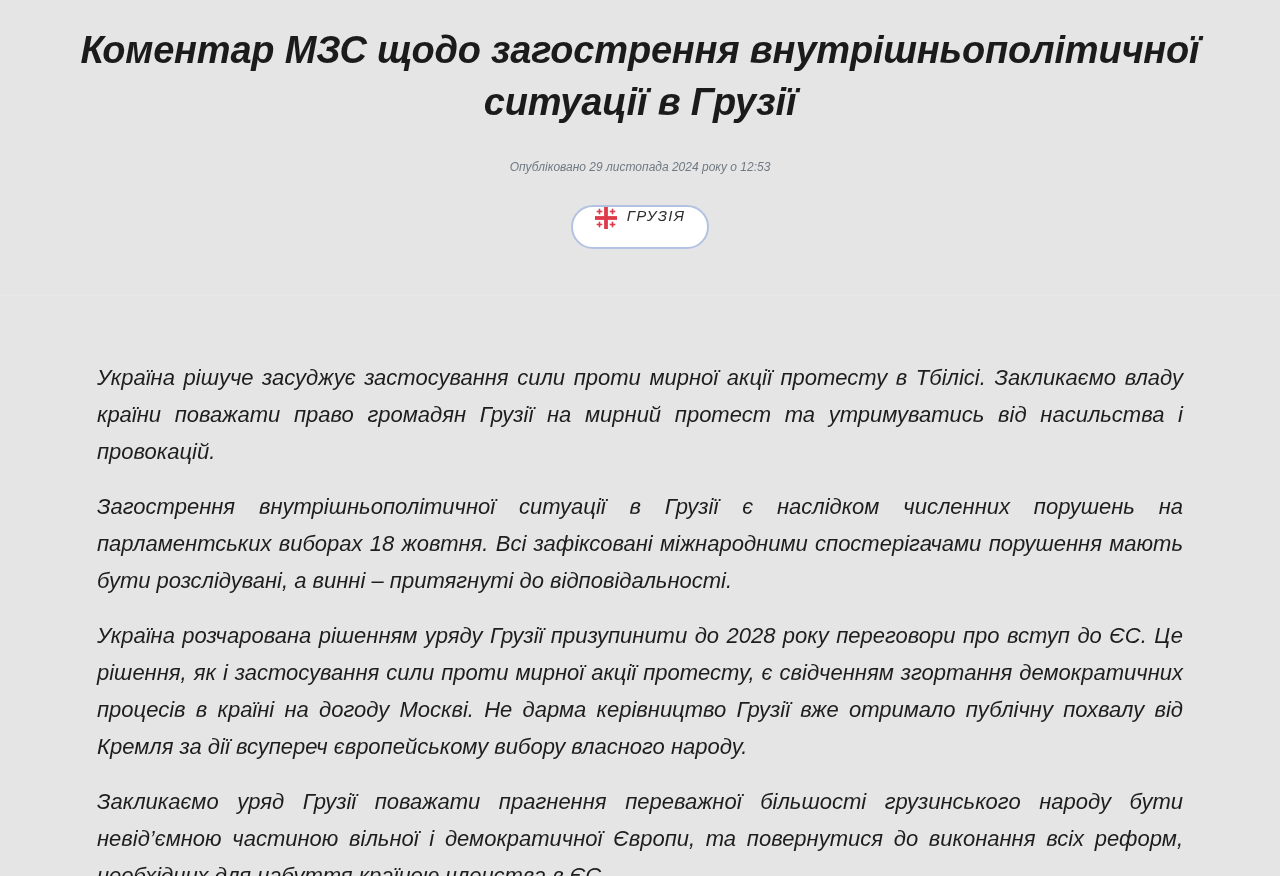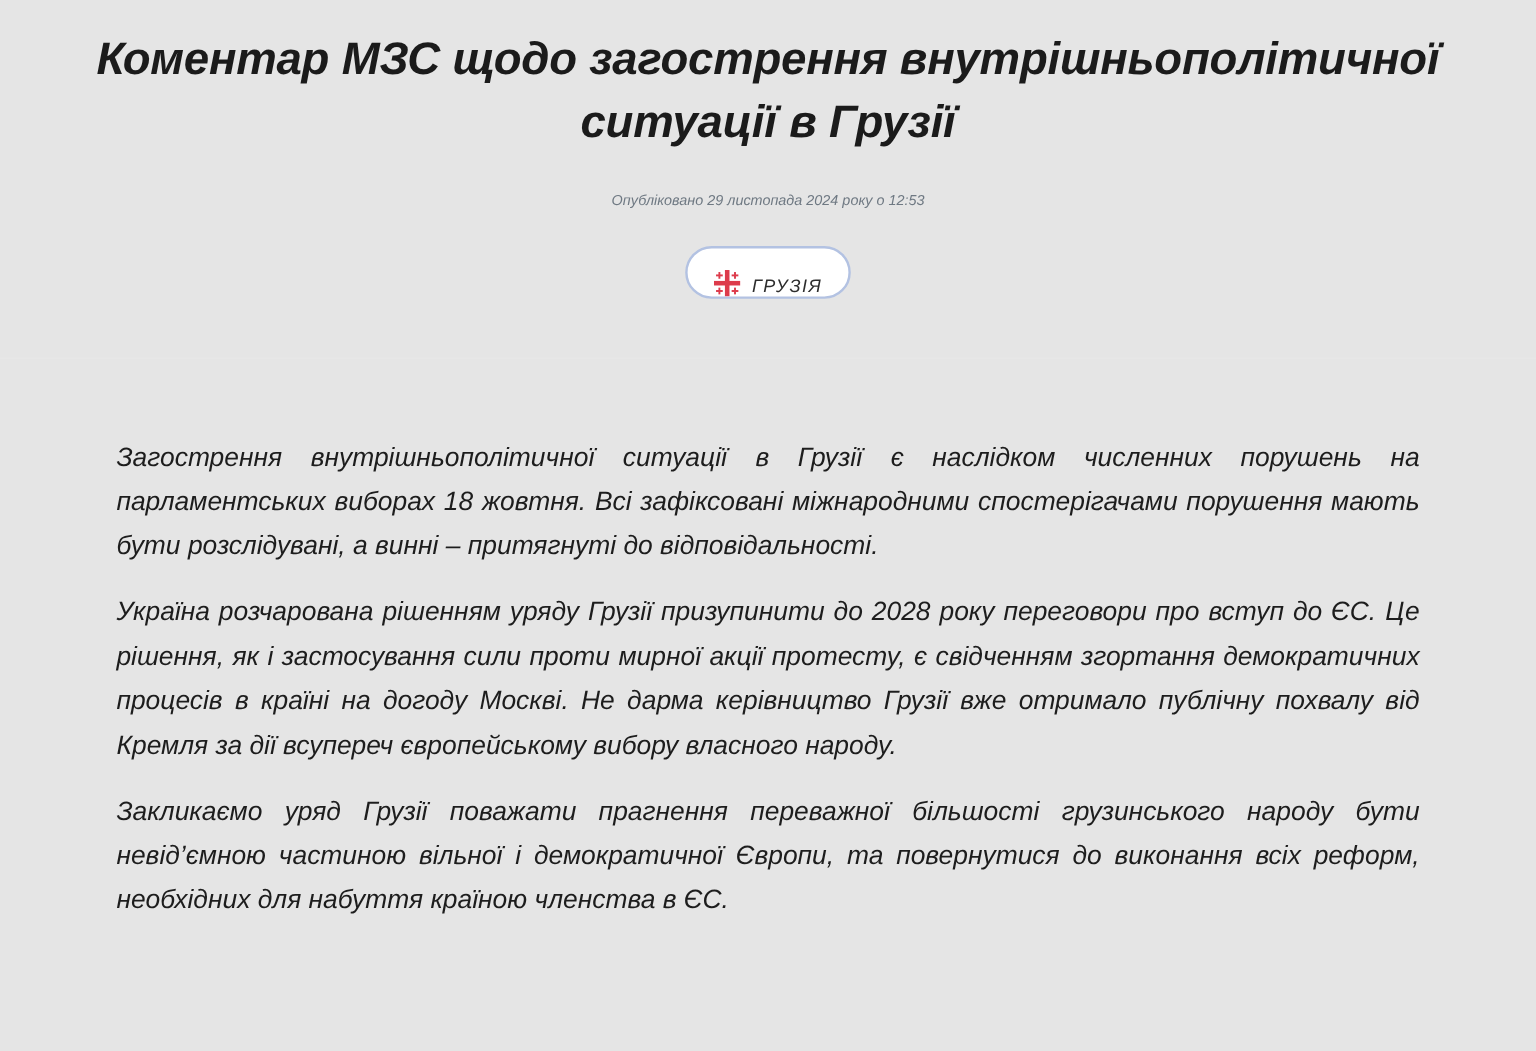--- a/index.html
+++ b/index.html
@@ -26,21 +26,21 @@
 
   .publish-date {
     margin-top: 27px;
     font-size: 12px;
     line-height: 24px;
     color: #6f7983;
   }
 
   .tag-badge {
     display: inline-flex;
-    align-items: flex-end;
+    align-items: flex-start;
     gap: 10px;
     margin-top: 26px;
     height: 44px;
     padding: 0 22px;
     background: #ffffff;
     border: 2px solid #b3c2e2;
     border-radius: 22px;
     cursor: pointer;
   }
   .tag-badge .tag-label {
@@ -101,18 +101,19 @@
           </g>
         </svg>
         <span class="tag-label">ГРУЗІЯ</span>
       </span>
     </div>
   </header>
 
   <hr class="header-divider">
 
   <main class="article-body">
+    <p>Україна рішуче засуджує застосування сили проти мирної акції протесту в Тбілісі. Закликаємо владу країни поважати право громадян Грузії на мирний протест та утримуватись від насильства і провокацій.</p>
     <p>Загострення внутрішньополітичної ситуації в Грузії є наслідком численних порушень на парламентських виборах 18 жовтня. Всі зафіксовані міжнародними спостерігачами порушення мають бути розслідувані, а винні – притягнуті до відповідальності.</p>
     <p>Україна розчарована рішенням уряду Грузії призупинити до 2028 року переговори про вступ до ЄС. Це рішення, як і застосування сили проти мирної акції протесту, є свідченням згортання демократичних процесів в країні на догоду Москві. Не дарма керівництво Грузії вже отримало публічну похвалу від Кремля за дії всупереч європейському вибору власного народу.</p>
     <p>Закликаємо уряд Грузії поважати прагнення переважної більшості грузинського народу бути невід’ємною частиною вільної і демократичної Європи, та повернутися до виконання всіх реформ, необхідних для набуття країною членства в ЄС.</p>
   </main>
 
 </div>
 
 </body></html>

